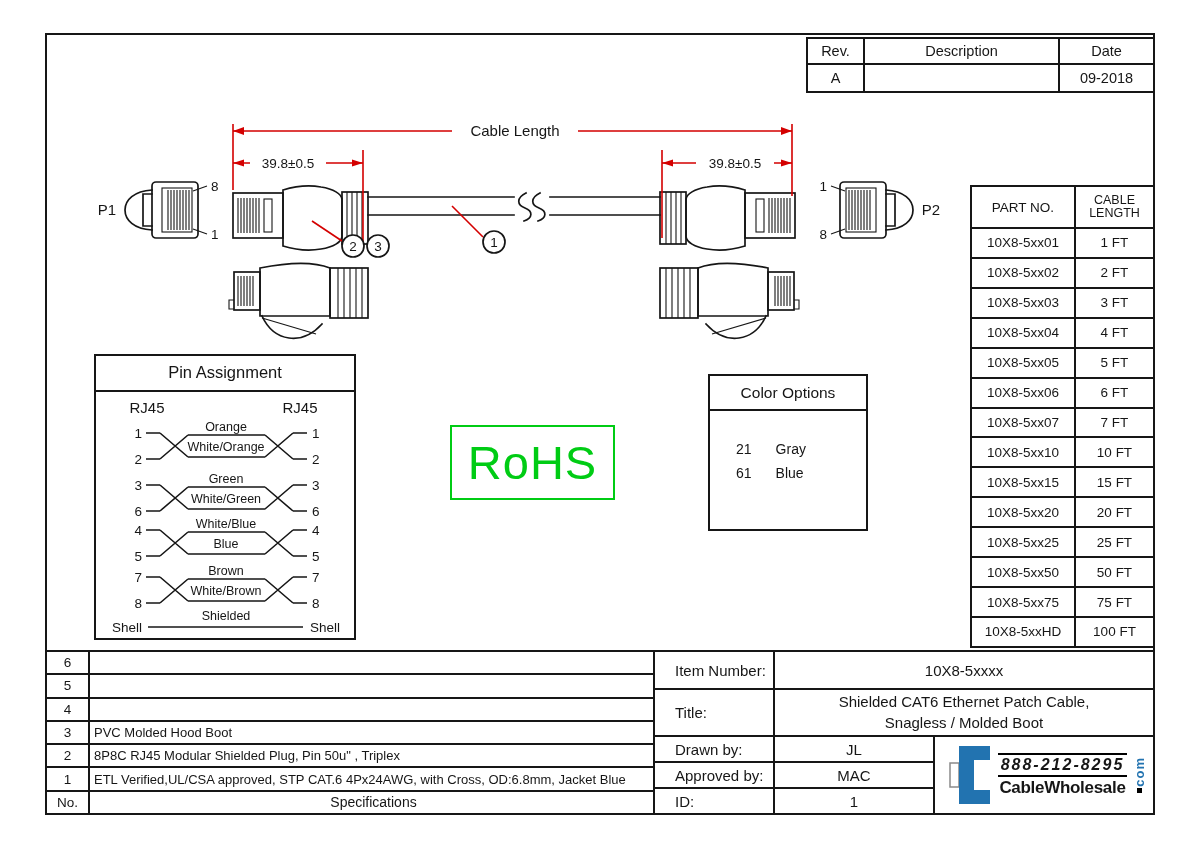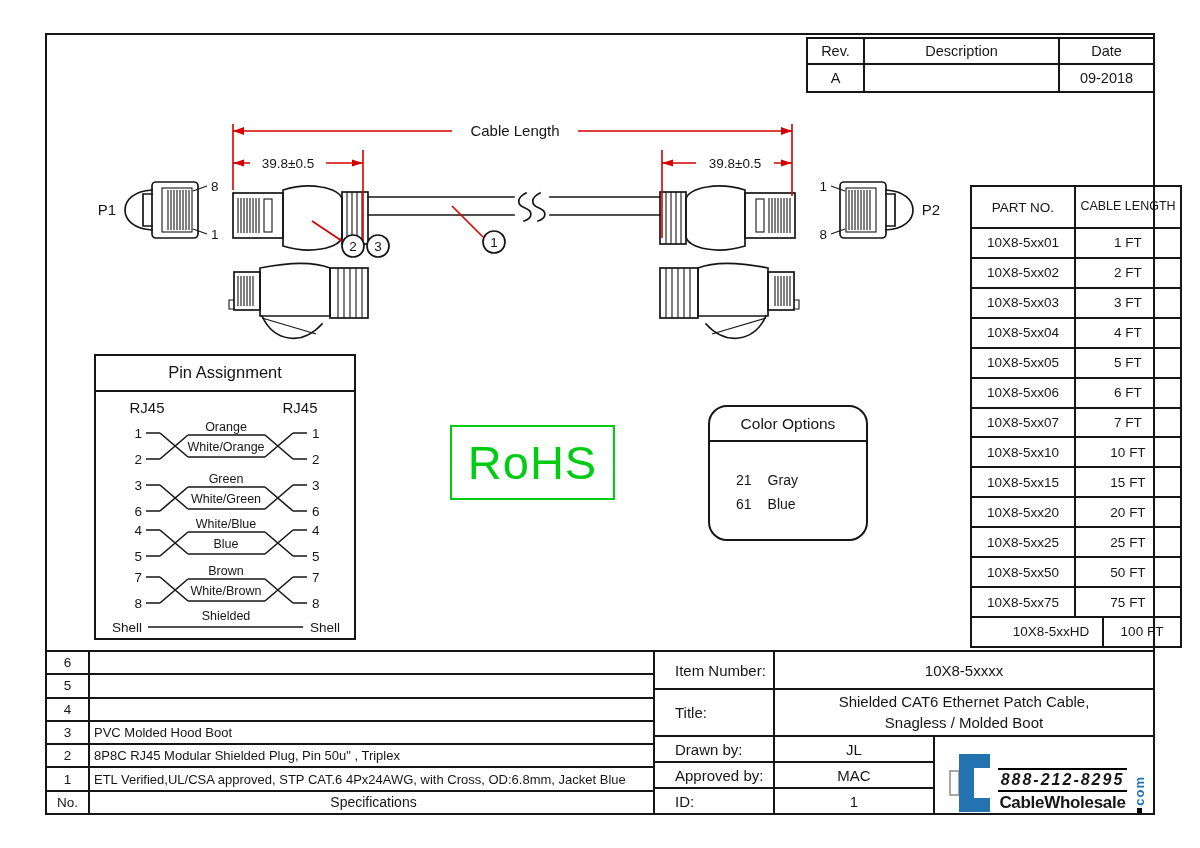--- a/index.html
+++ b/index.html
@@ -14,46 +14,46 @@
   .b-t{border-top:2px solid var(--ink);}
   .b-r{border-right:2px solid var(--ink);}
   .b-b{border-bottom:2px solid var(--ink);}
   
   .rev{display:grid;grid-template-columns:57px 195px 93px;grid-template-rows:26px 26px;
        border:2px solid var(--ink);font-size:14.5px;}
   
   .part{border:2px solid var(--ink);display:flex;flex-direction:column;font-size:13.5px;}
   .part-head{display:flex;height:40px;border-bottom:2px solid var(--ink);}
   .part-row{display:flex;flex:1;border-bottom:2px solid var(--ink);}
-  .part-row:last-child{border-bottom:none;margin-left:28px;}
+  .part-row:last-child{border-bottom:none;}
   .pc1{width:104px;border-right:2px solid var(--ink);}
   .pc2{flex:1;}
   .part-head .pc2{font-size:12.5px;line-height:1.08;text-align:center;}
   
   .copt{border:2px solid var(--ink);}
   .copt-head{height:33px;border-bottom:2px solid var(--ink);display:flex;align-items:center;justify-content:center;font-size:15.5px;}
   .copt-body{padding:30px 0 0 26px;font-size:14px;}
-  .copt-item{margin-bottom:8px;display:flex;gap:16px;align-items:flex-end;}
+  .copt-item{margin-bottom:8px;display:flex;gap:24px;align-items:flex-end;}
   
   .rohs{border:2px solid var(--green);color:var(--green);display:flex;align-items:center;justify-content:center;
         font-size:47px;letter-spacing:1px;}
   
   .spec{border:2px solid var(--ink);display:flex;flex-direction:column;font-size:13px;}
   .spec-row{display:flex;flex:1;border-bottom:2px solid var(--ink);}
   .spec-row:last-child{border-bottom:none;}
   .sc1{width:43px;border-right:2px solid var(--ink);font-size:13.5px;}
   .sc2{flex:1;padding-left:4px;}
   .spec-footer .sc2{justify-content:center;padding-left:4px;font-size:14px;border-radius:7px;}
   
   .tblock{border:2px solid var(--ink);display:grid;grid-template-columns:120px 160px 1fr;
           grid-template-rows:36px 47px 26px 26px 1fr;font-size:15px;}
   .tblock .lab{border-right:2px solid var(--ink);padding-left:20px;justify-content:flex-start;}
   .tblock .val{justify-content:center;}
   .title-2l{display:flex;flex-direction:column;align-items:center;justify-content:center;line-height:1.35;}
-  .logo-cell{grid-column:3;grid-row:3/6;display:flex;align-items:flex-end;justify-content:center;gap:5px;border-top:2px solid var(--ink);padding-left:8px;}
+  .logo-cell{grid-column:3;grid-row:3/6;display:flex;align-items:center;justify-content:center;gap:5px;border-top:2px solid var(--ink);padding-left:8px;}
   .logo-mid{display:flex;flex-direction:column;align-items:stretch;}
   .logo-phone{border-top:2.5px solid #000;border-bottom:2.5px solid #000;font-weight:bold;font-style:italic;
               font-size:16px;letter-spacing:2px;padding:1px 3px;text-align:center;}
   .logo-name{font-weight:bold;font-size:17px;letter-spacing:-0.3px;text-align:center;margin-top:1px;}
   .logo-com{writing-mode:vertical-rl;transform:rotate(180deg);color:var(--blue);font-weight:bold;font-size:13px;
             letter-spacing:1px;display:flex;align-items:center;}
   .logo-dot{width:5px;height:5px;background:#000;align-self:center;margin-top:2px;}
   .logo-wrap{display:flex;flex-direction:column;align-items:center;}
   
   svg{font-family:"Liberation Sans", sans-serif;}
@@ -223,35 +223,35 @@
         <path class="lnthin" d="M148,627 H303" style="stroke-width:1.6"></path>
         <text class="stxt" x="142" y="632" text-anchor="end">Shell</text>
         <text class="stxt-sm" x="226" y="620" text-anchor="middle">Shielded</text>
         <text class="stxt" x="310" y="632">Shell</text>
       </g>
     </g>
   </svg>
 
   <div class="abs rohs" style="left:450px;top:425px;width:165px;height:75px;">RoHS</div>
 
-  <div class="abs copt" style="left:708px;top:405px;width:160px;height:136px;border-radius:19px;">
+  <div class="abs copt" style="left:708px;top:374px;width:160px;height:157px;">
     <div class="copt-head">Color Options</div>
     <div class="copt-body">
         <div class="copt-item">
           <span>21</span>
           <span>Gray</span>
         </div>
         <div class="copt-item">
           <span>61</span>
           <span>Blue</span>
         </div>
       </div>
   </div>
 
-  <div class="abs part" style="left:970px;top:185px;width:212px;height:463px;">
+  <div class="abs part" style="left:970px;top:185px;width:185px;height:463px;">
     <div class="part-head">
       <div class="cell pc1">PART NO.</div>
       <div class="cell pc2">CABLE LENGTH</div>
     </div>
     <div style="display:flex;flex-direction:column;flex:1;">
         <div class="part-row">
           <div class="cell pc1">10X8-5xx01</div>
           <div class="cell pc2">1 FT</div>
         </div>
         <div class="part-row">

